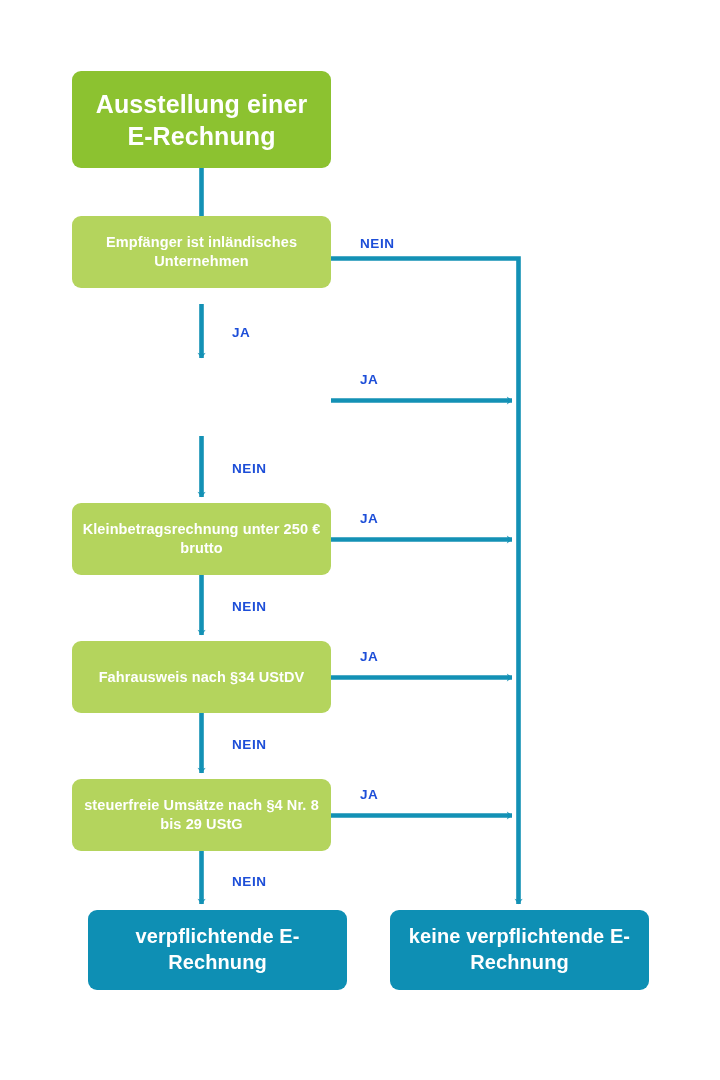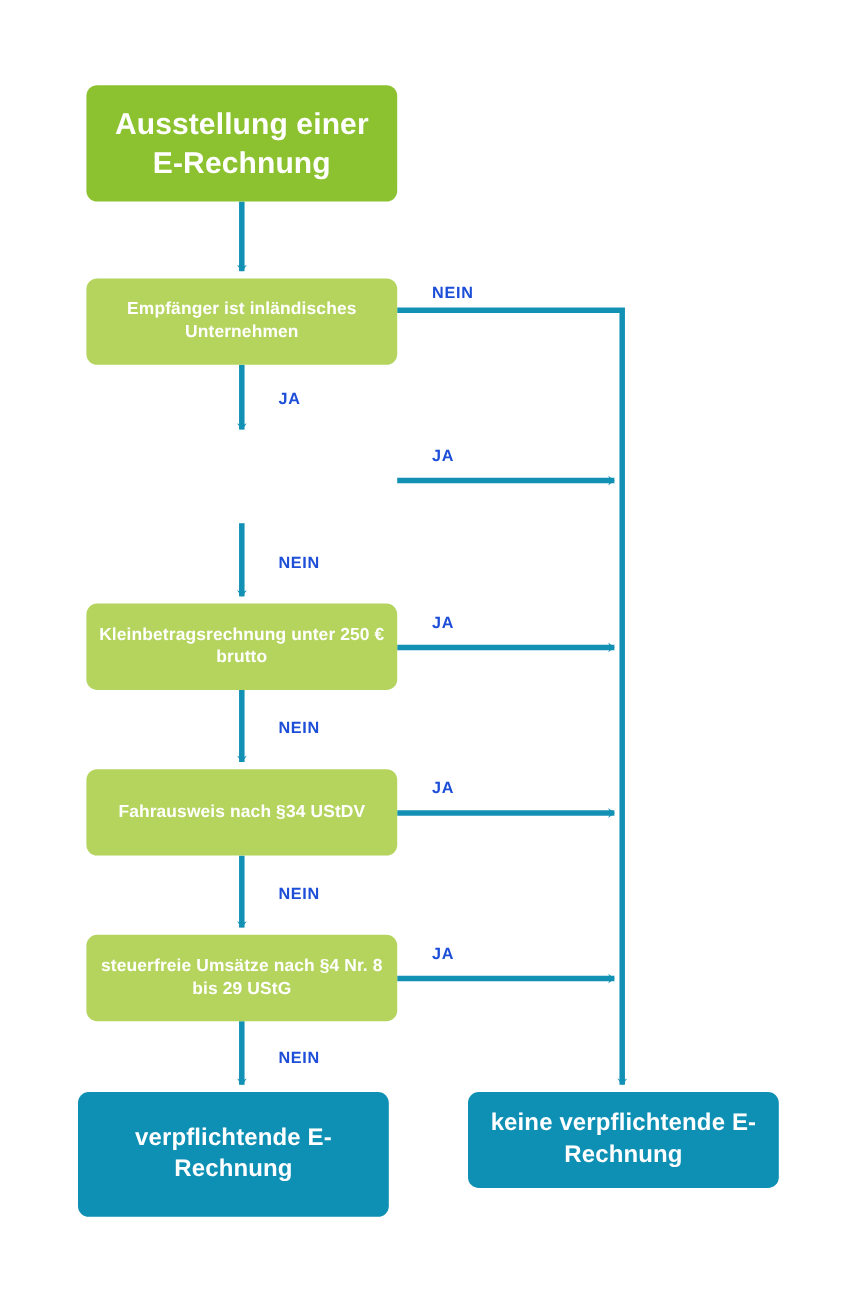--- a/index.html
+++ b/index.html
@@ -105,38 +105,38 @@
       <line x1="331" y1="539.5" x2="512" y2="539.5" marker-end="url(#arrow-right)"></line>
       <line x1="331" y1="677.5" x2="512" y2="677.5" marker-end="url(#arrow-right)"></line>
       <line x1="331" y1="815.5" x2="512" y2="815.5" marker-end="url(#arrow-right)"></line>
     </g>
   </svg>
 
   <div class="node node-start" style="left:72px; top:71px; width:259px; height:97px;">
     <span class="node-text">Ausstellung einer E-Rechnung</span>
   </div>
 
-  <div class="node node-decision" style="left:72px; top:232px; width:259px; height:72px;">
+  <div class="node node-decision" style="left:72px; top:216px; width:259px; height:72px;">
     <span class="node-text">Empfänger ist inländisches Unternehmen</span>
   </div>
 
 
   <div class="node node-decision" style="left:72px; top:503px; width:259px; height:72px;border-radius:9px;">
     <span class="node-text">Kleinbetragsrechnung unter 250 € brutto</span>
   </div>
 
   <div class="node node-decision" style="left:72px; top:641px; width:259px; height:72px;">
     <span class="node-text">Fahrausweis nach §34 UStDV</span>
   </div>
 
   <div class="node node-decision" style="left:72px; top:779px; width:259px; height:72px;">
     <span class="node-text">steuerfreie Umsätze nach §4 Nr. 8 bis 29 UStG</span>
   </div>
 
-  <div class="node node-terminal" style="left:65px; top:910px; width:259px; height:104px;">
+  <div class="node node-terminal" style="left:88px; top:910px; width:259px; height:80px;">
     <span class="node-text">verpflichtende E-Rechnung</span>
   </div>
 
   <div class="node node-terminal" style="left:390px; top:910px; width:259px; height:80px;">
     <span class="node-text">keine verpflichtende E-Rechnung</span>
   </div>
 
   <span class="edge-label" style="left:360px; top:236px;">NEIN</span>
   <span class="edge-label" style="left:232px; top:325px;">JA</span>
   <span class="edge-label" style="left:360px; top:372px;">JA</span>

